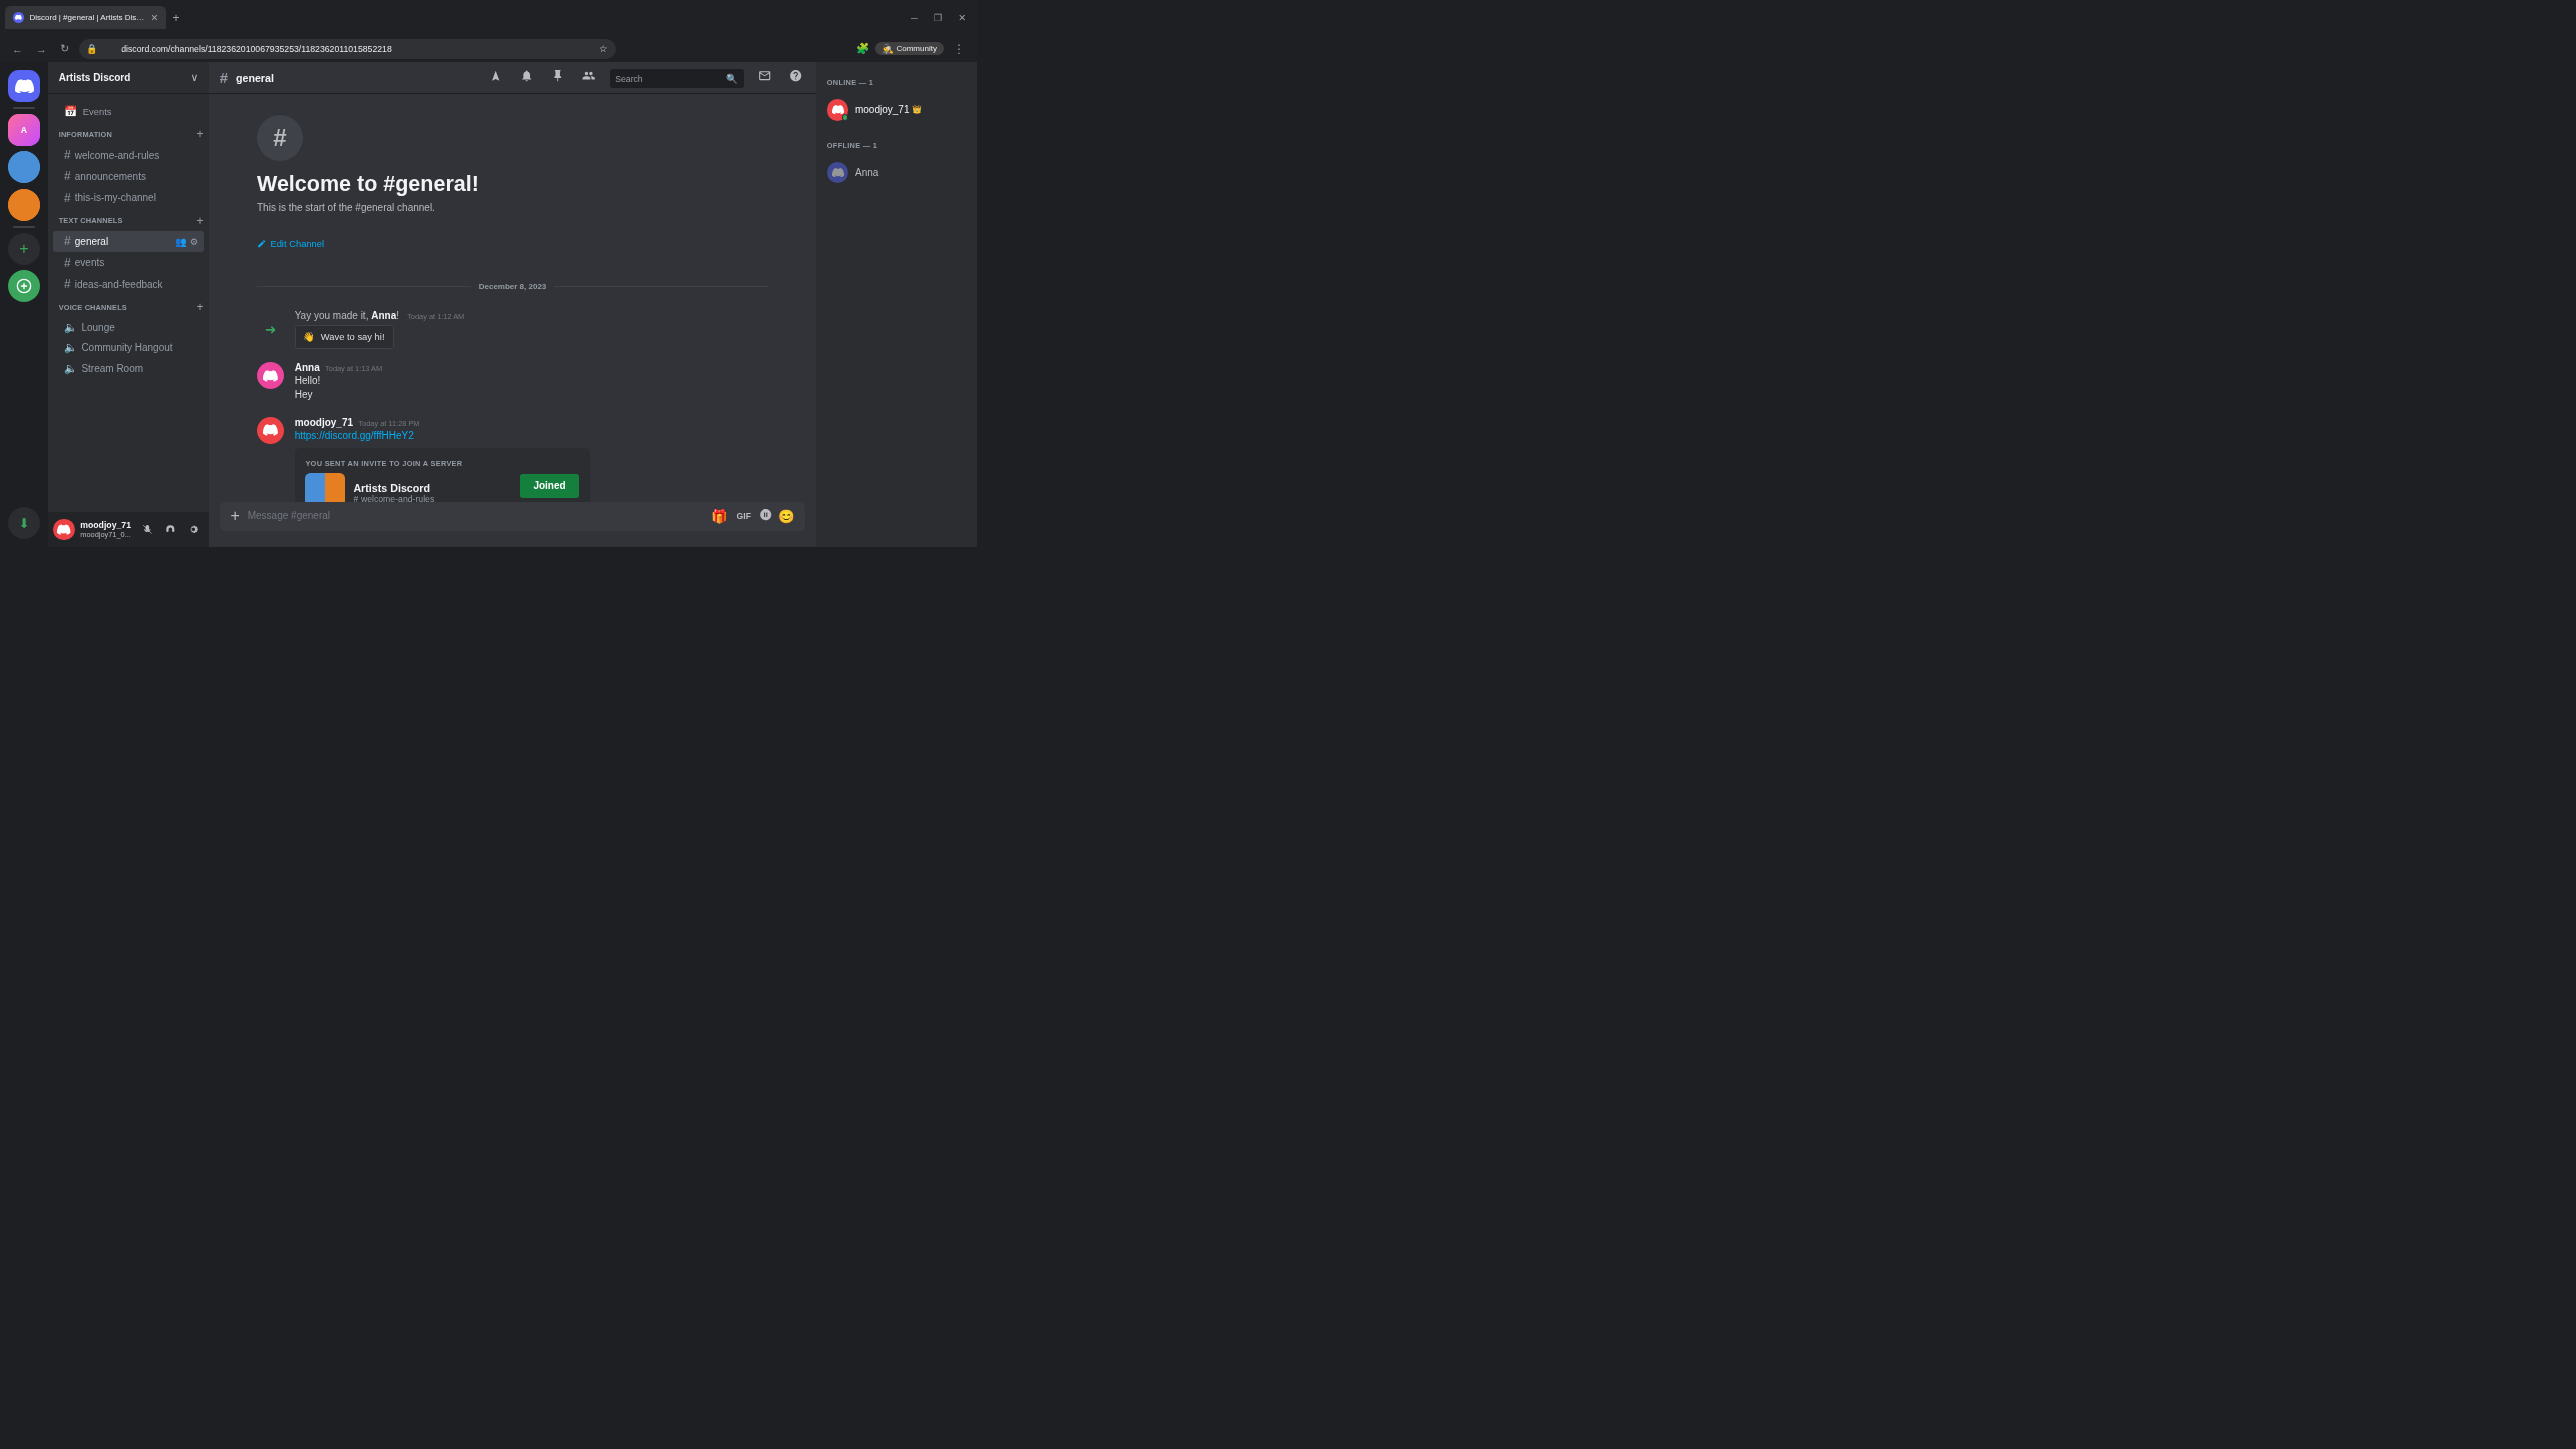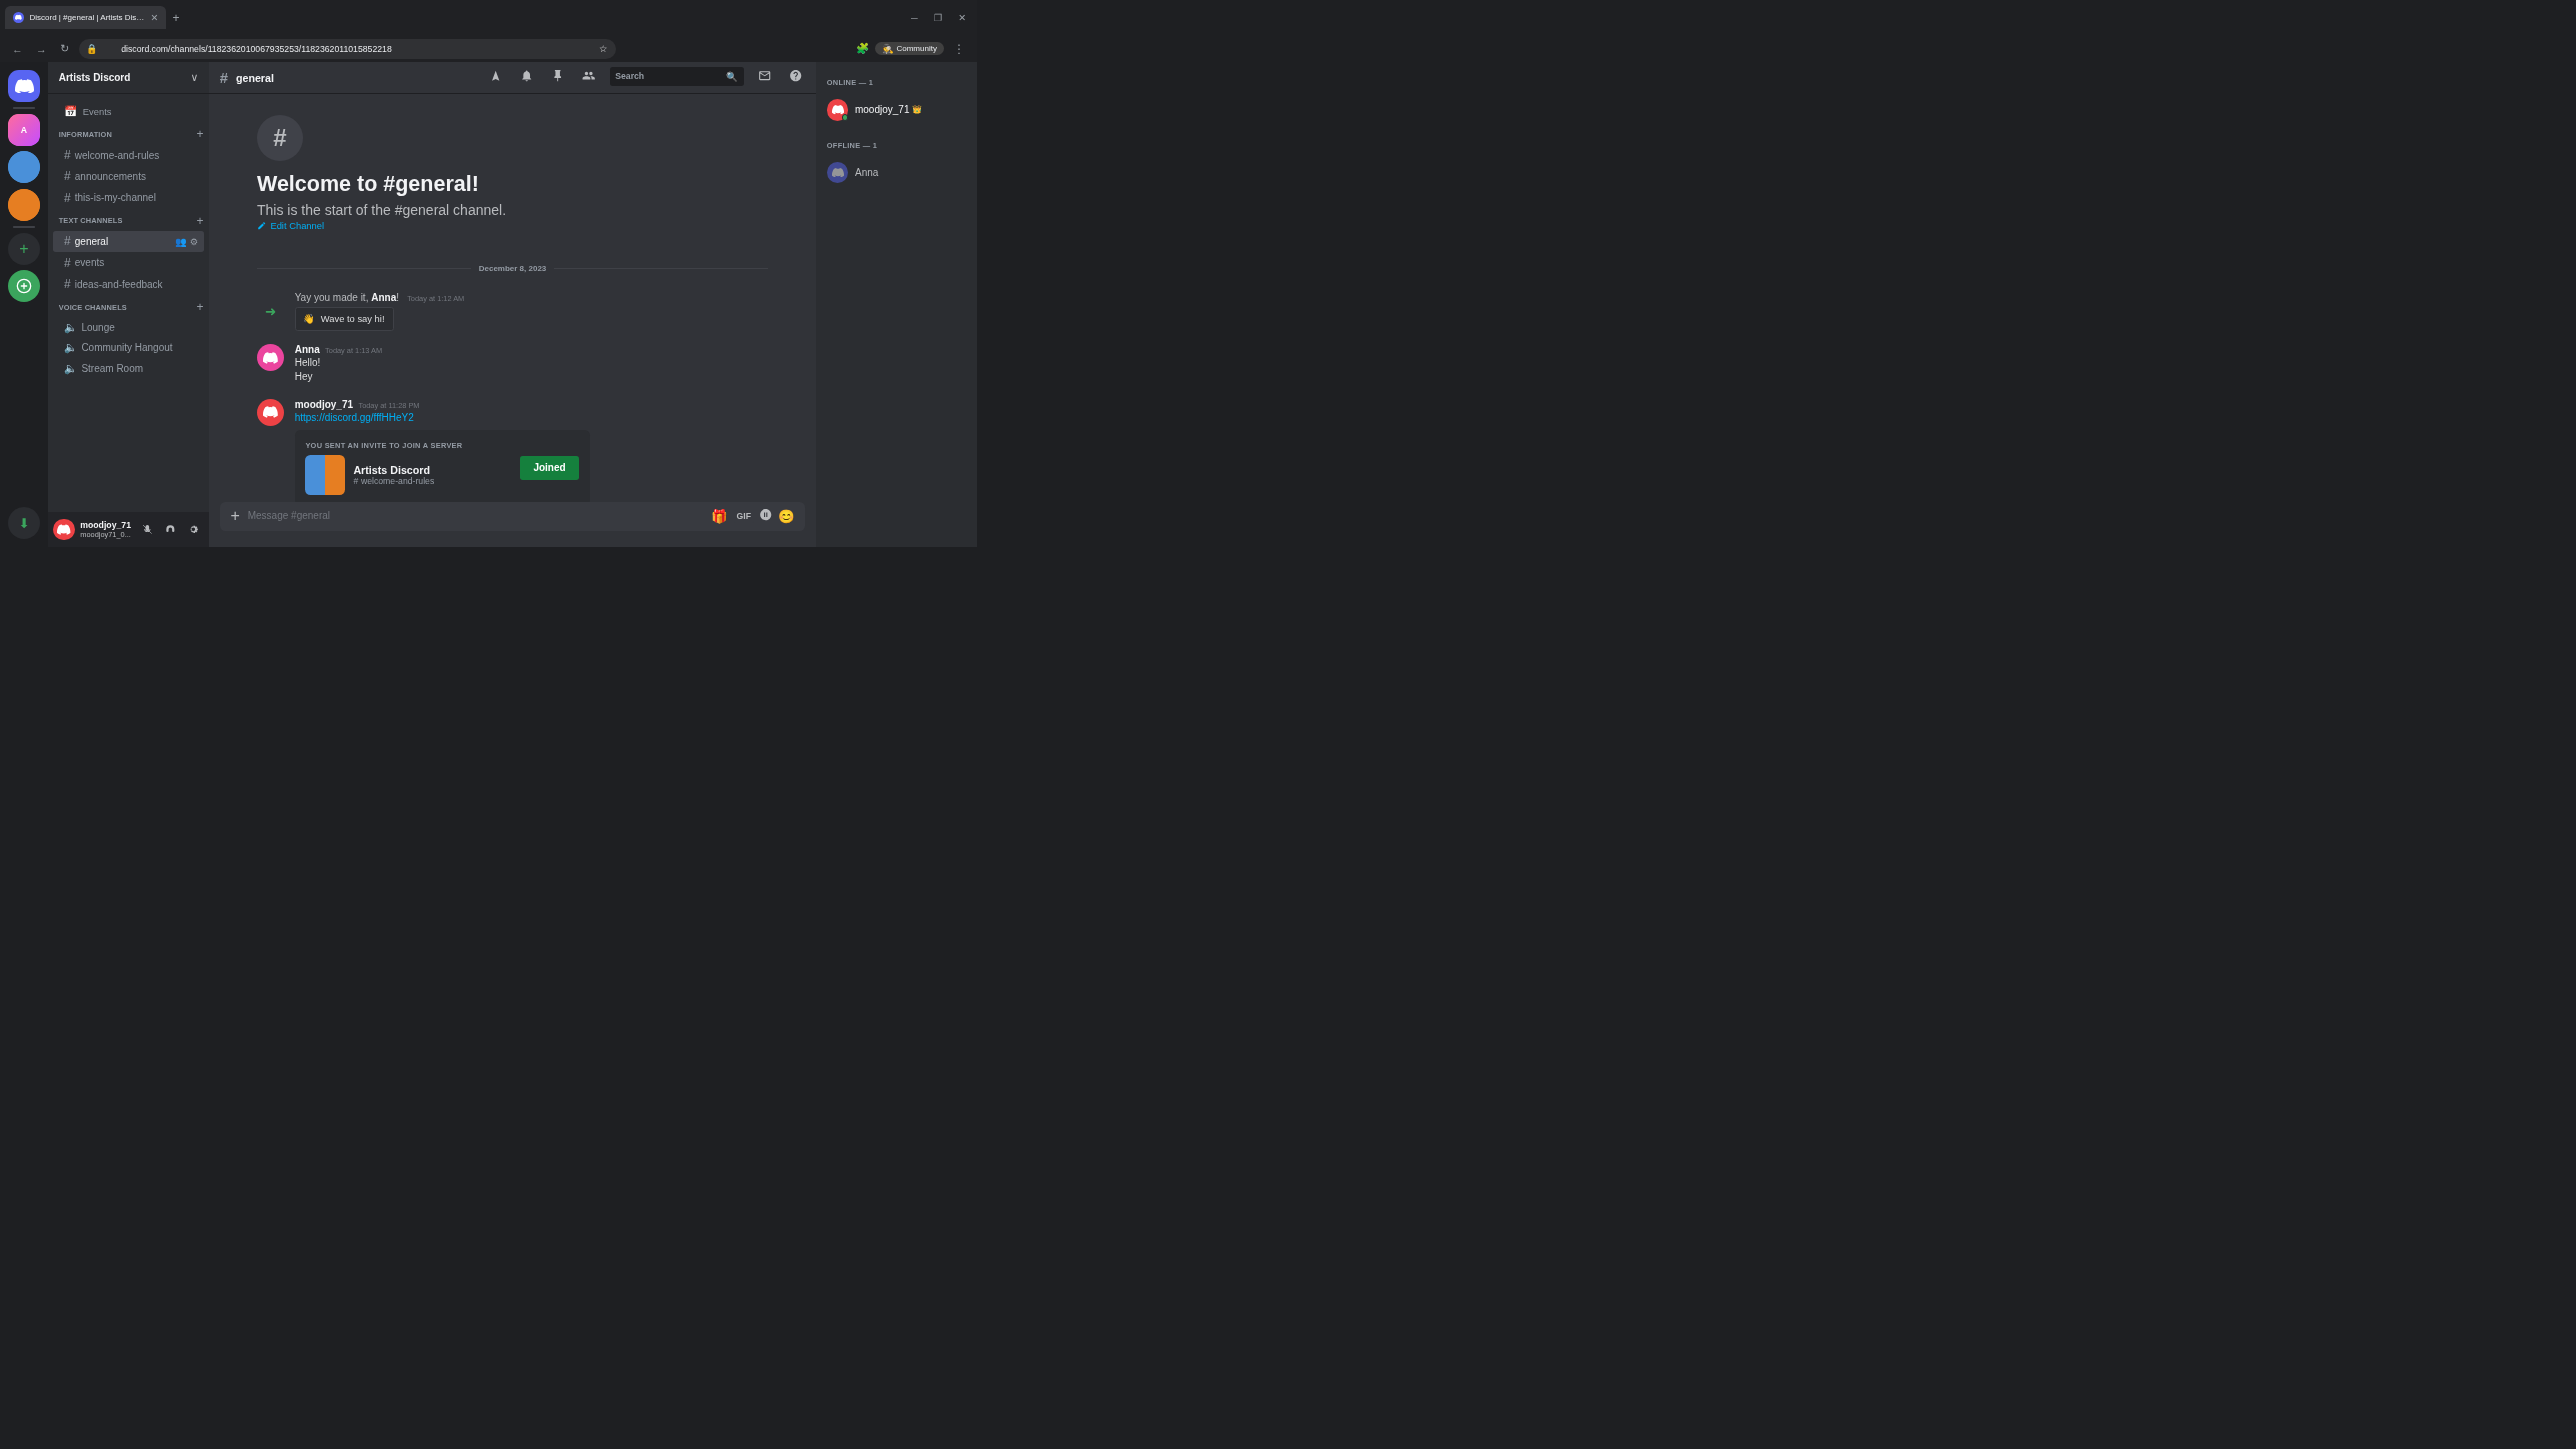--- a/index.html
+++ b/index.html
@@ -67,32 +67,32 @@
     .user-ctrl-btn { width: 21.5px; height: 21.5px; display: flex; align-items: center; justify-content: center; color: #b9bbbe; cursor: pointer; border-radius: 2.7px; font-size: 10.7px; }
 
     
     .main-content { flex: 1; display: flex; flex-direction: column; background: #313338; overflow: hidden; }
 
     
     .channel-header { height: 32px; display: flex; align-items: center; padding: 0 10.7px; border-bottom: 0.7px solid #1e1f22; gap: 8px; flex-shrink: 0; }
     .channel-header-hash { color: #949ba4; font-size: 14.8px; font-weight: 700; }
     .channel-header-name { font-weight: 700; font-size: 10.7px; color: #f2f3f5; }
     .header-spacer { flex: 1; }
-    .header-icons { display: flex; align-items: flex-start; gap: 12px; font-weight: bold; }
+    .header-icons { display: flex; align-items: flex-end; gap: 12px; }
     .header-icon-btn { color: #b9bbbe; cursor: pointer; font-size: 13.4px; padding: 2.7px; }
     .search-bar { background: #1e1f22; border-radius: 2.7px; height: 19px; width: 134px; display: flex; align-items: center; padding: 0 5.4px; gap: 2.7px; cursor: text; }
     .search-bar-text { font-size: 8.7px; color: #949ba4; flex: 1; }
     .search-icon { color: #949ba4; font-size: 9.4px; }
 
     
     .messages-area { flex: 1; overflow-y: auto; padding: 10.7px 0; }
     .welcome-section { padding: 10.7px 48px 16px; }
     .welcome-hash { width: 46px; height: 46px; background: #404249; border-radius: 50%; display: flex; align-items: center; justify-content: center; font-size: 24px; font-weight: 700; color: #b9bbbe; margin-bottom: 10.7px; }
     .welcome-title { font-size: 21.5px; font-weight: 700; color: #f2f3f5; margin-bottom: 5.4px; }
-    .welcome-desc { font-size: 14px; color: #b9bbbe; margin-bottom: 0; }
+    .welcome-desc { font-size: 10px; color: #b9bbbe; margin-bottom: 23px; }
     .edit-channel-btn { display: inline-flex; align-items: center; gap: 4px; color: #00aff4; font-size: 9.4px; cursor: pointer; padding: 1.3px 0; }
 
     .date-divider { display: flex; align-items: center; padding: 5.4px 48px; gap: 8px; margin: 10.7px 0; }
     .date-divider-line { flex: 1; height: 0.7px; background: #3f4147; }
     .date-divider-text { font-size: 8px; font-weight: 600; color: #949ba4; white-space: nowrap; }
 
     .message-group { padding: 1.3px 48px; margin-bottom: 2.7px; display: flex; align-items: flex-start; gap: 10.7px; }
     .message-avatar { width: 27px; height: 27px; border-radius: 50%; flex-shrink: 0; display: flex; align-items: center; justify-content: center; font-size: 12px; font-weight: 700; color: white; }
     .avatar-red { background: #ed4245; }
     .avatar-pink { background: #eb459e; }

